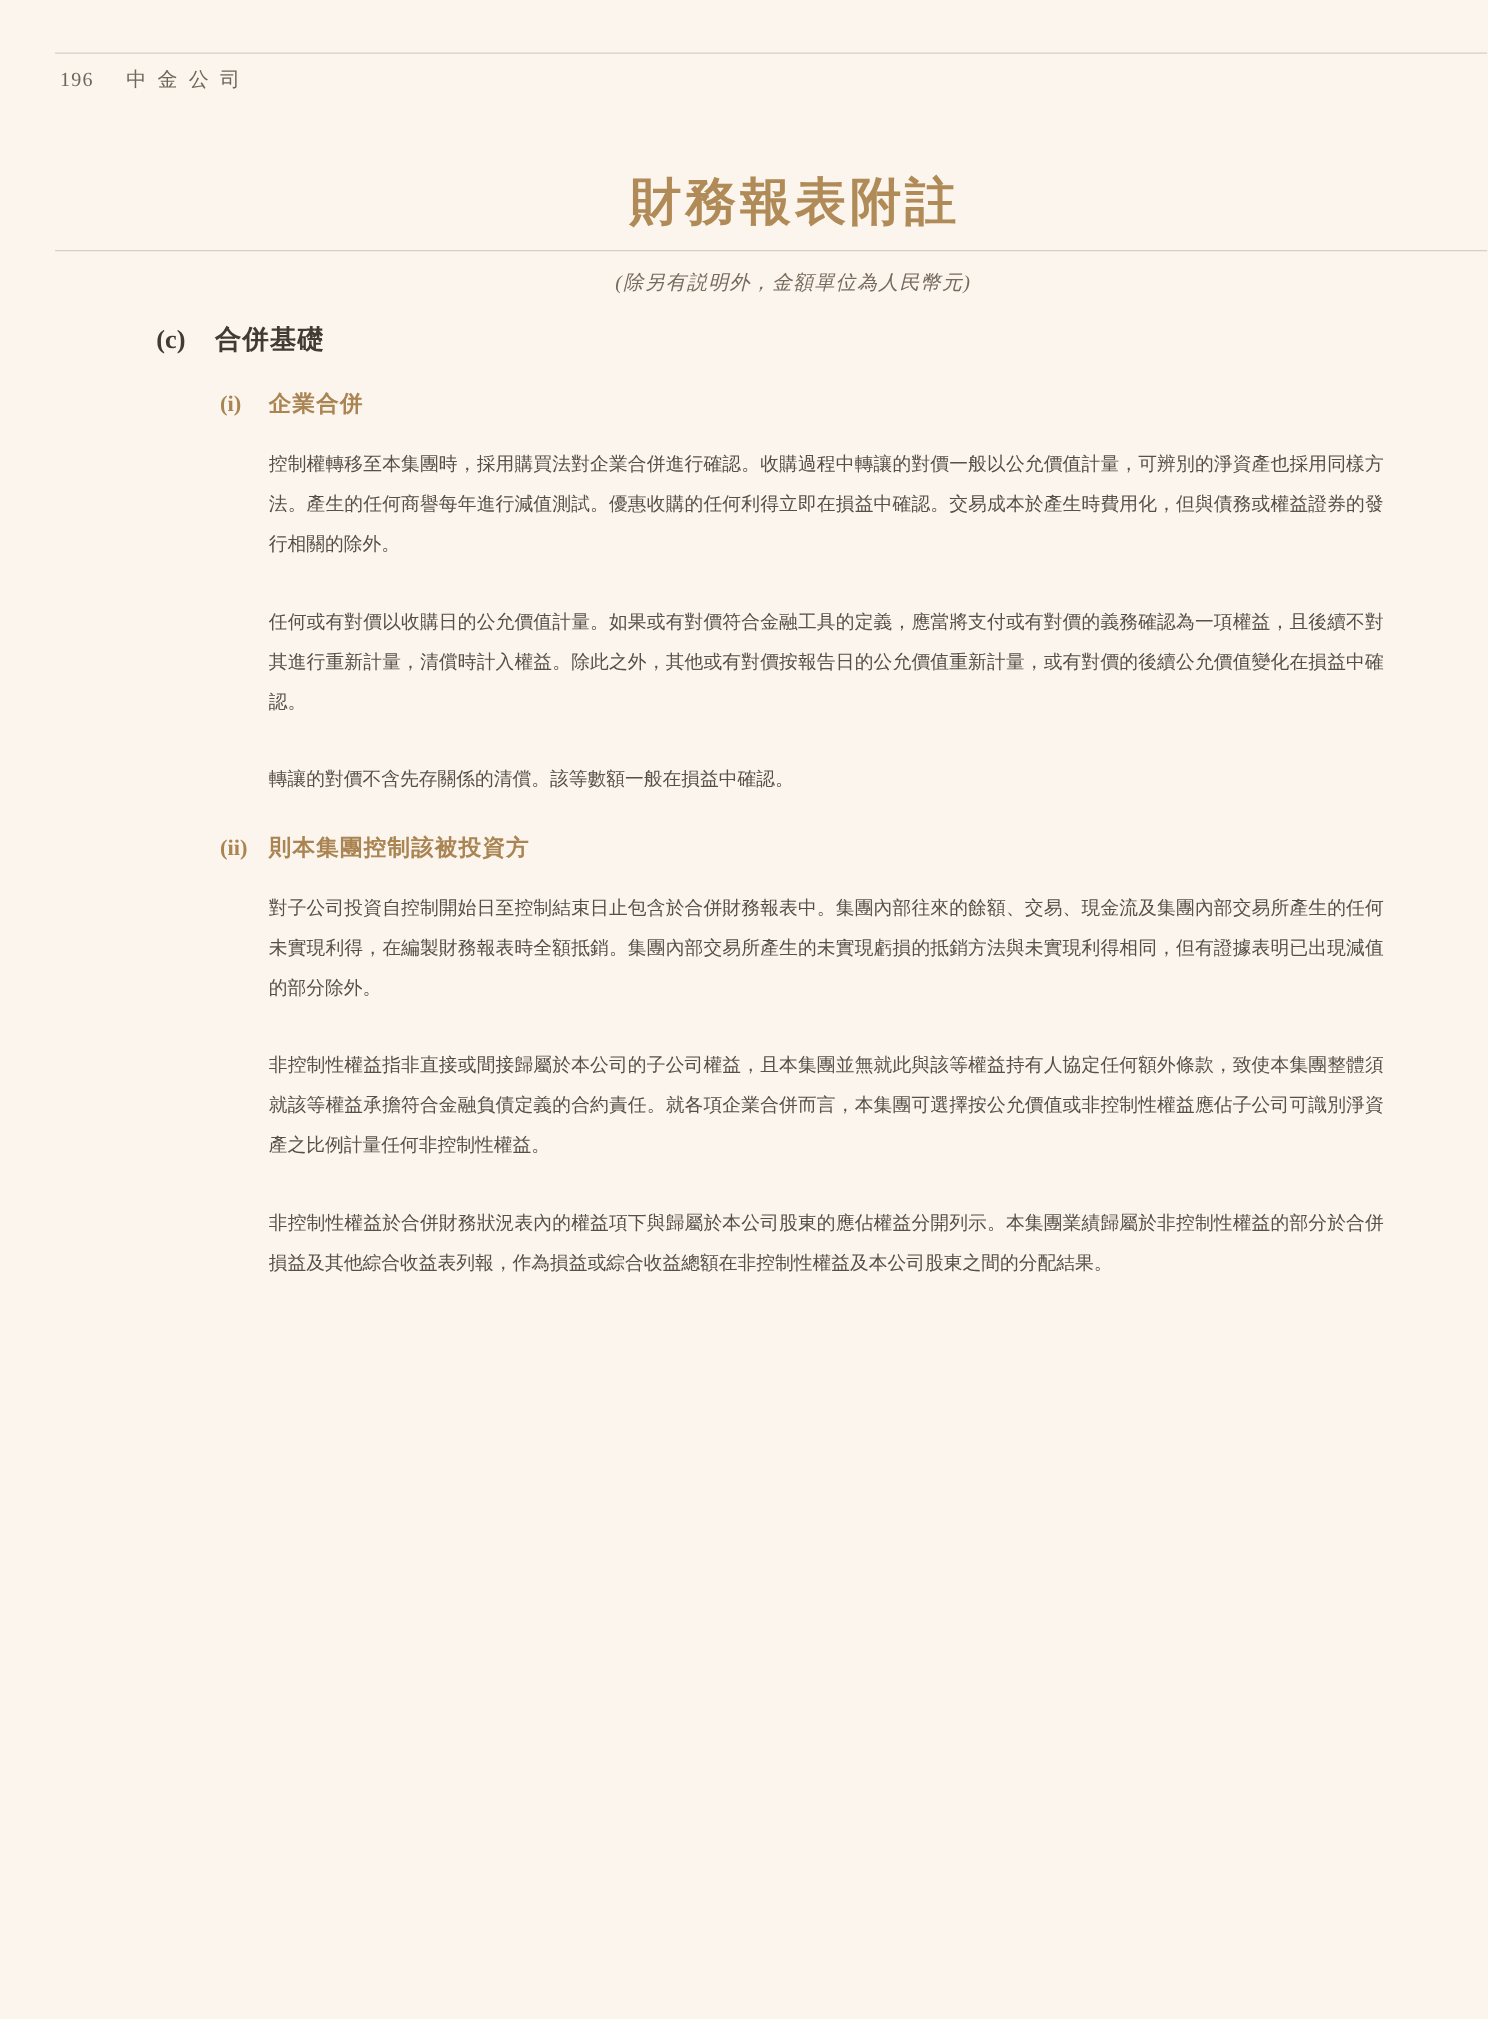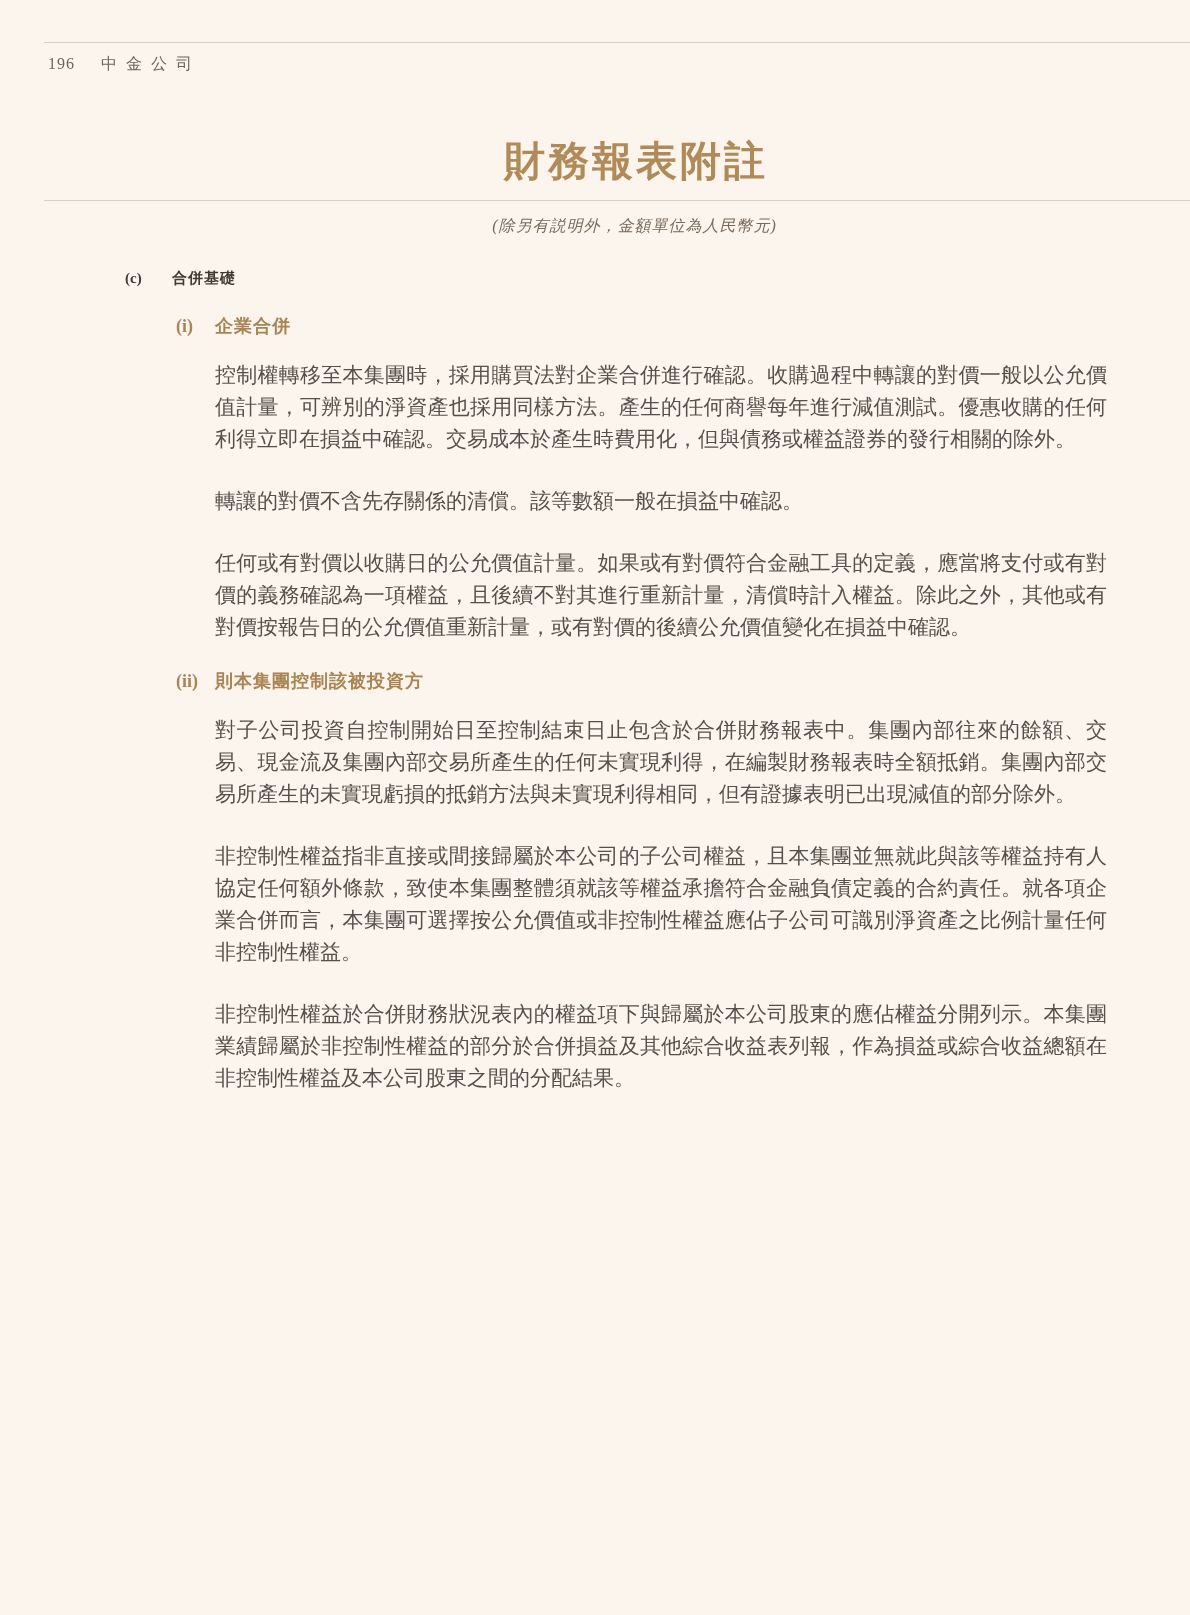--- a/index.html
+++ b/index.html
@@ -69,22 +69,22 @@
     letter-spacing: 0;
   }
   .sec-cont {
     font-size: 16px;
     font-weight: normal;
     font-style: italic;
     color: #ad906a;
     letter-spacing: 0;
   }
   .sub-c-head {
-    margin: 32px 0 0 125px;
-    font-size: 15px;
+    margin: 20px 0 0 125px;
+    font-size: 21px;
     font-weight: bold;
     color: #413b34;
     letter-spacing: 1px;
   }
   .sub-c-label {
     display: inline-block;
     width: 47px;
     font-weight: bold;
     letter-spacing: 0;
   }
@@ -99,21 +99,21 @@
     color: #aa8452;
     letter-spacing: 1px;
   }
   .item-label {
     display: inline-block;
     width: 39px;
     letter-spacing: 0;
   }
   .item p {
     margin: 0 0 30px 39px;
-    font-size: 21px;
+    font-size: 15px;
     line-height: 32px;
     text-align: justify;
     color: #57504a;
   }
   .item p:last-child {
     margin-bottom: 0;
   }
 </style>
 </head>
 <body>
@@ -139,22 +139,22 @@
 
       <div class="sub-c-head">
         <span class="sub-c-label">(c)</span><span class="sub-c-title">合併基礎</span>
       </div>
 
       <div class="item">
         <div class="item-head">
           <span class="item-label">(i)</span><span class="item-title">企業合併</span>
         </div>
         <p>控制權轉移至本集團時，採用購買法對企業合併進行確認。收購過程中轉讓的對價一般以公允價值計量，可辨別的淨資產也採用同樣方法。產生的任何商譽每年進行減值測試。優惠收購的任何利得立即在損益中確認。交易成本於產生時費用化，但與債務或權益證券的發行相關的除外。</p>
+        <p>任何或有對價以收購日的公允價值計量。如果或有對價符合金融工具的定義，應當將支付或有對價的義務確認為一項權益，且後續不對其進行重新計量，清償時計入權益。除此之外，其他或有對價按報告日的公允價值重新計量，或有對價的後續公允價值變化在損益中確認。</p>
         <p>轉讓的對價不含先存關係的清償。該等數額一般在損益中確認。</p>
-        <p>任何或有對價以收購日的公允價值計量。如果或有對價符合金融工具的定義，應當將支付或有對價的義務確認為一項權益，且後續不對其進行重新計量，清償時計入權益。除此之外，其他或有對價按報告日的公允價值重新計量，或有對價的後續公允價值變化在損益中確認。</p>
       </div>
 
       <div class="item">
         <div class="item-head">
           <span class="item-label">(ii)</span><span class="item-title">則本集團控制該被投資方</span>
         </div>
         <p>對子公司投資自控制開始日至控制結束日止包含於合併財務報表中。集團內部往來的餘額、交易、現金流及集團內部交易所產生的任何未實現利得，在編製財務報表時全額抵銷。集團內部交易所產生的未實現虧損的抵銷方法與未實現利得相同，但有證據表明已出現減值的部分除外。</p>
         <p>非控制性權益指非直接或間接歸屬於本公司的子公司權益，且本集團並無就此與該等權益持有人協定任何額外條款，致使本集團整體須就該等權益承擔符合金融負債定義的合約責任。就各項企業合併而言，本集團可選擇按公允價值或非控制性權益應佔子公司可識別淨資產之比例計量任何非控制性權益。</p>
         <p>非控制性權益於合併財務狀況表內的權益項下與歸屬於本公司股東的應佔權益分開列示。本集團業績歸屬於非控制性權益的部分於合併損益及其他綜合收益表列報，作為損益或綜合收益總額在非控制性權益及本公司股東之間的分配結果。</p>
       </div>

